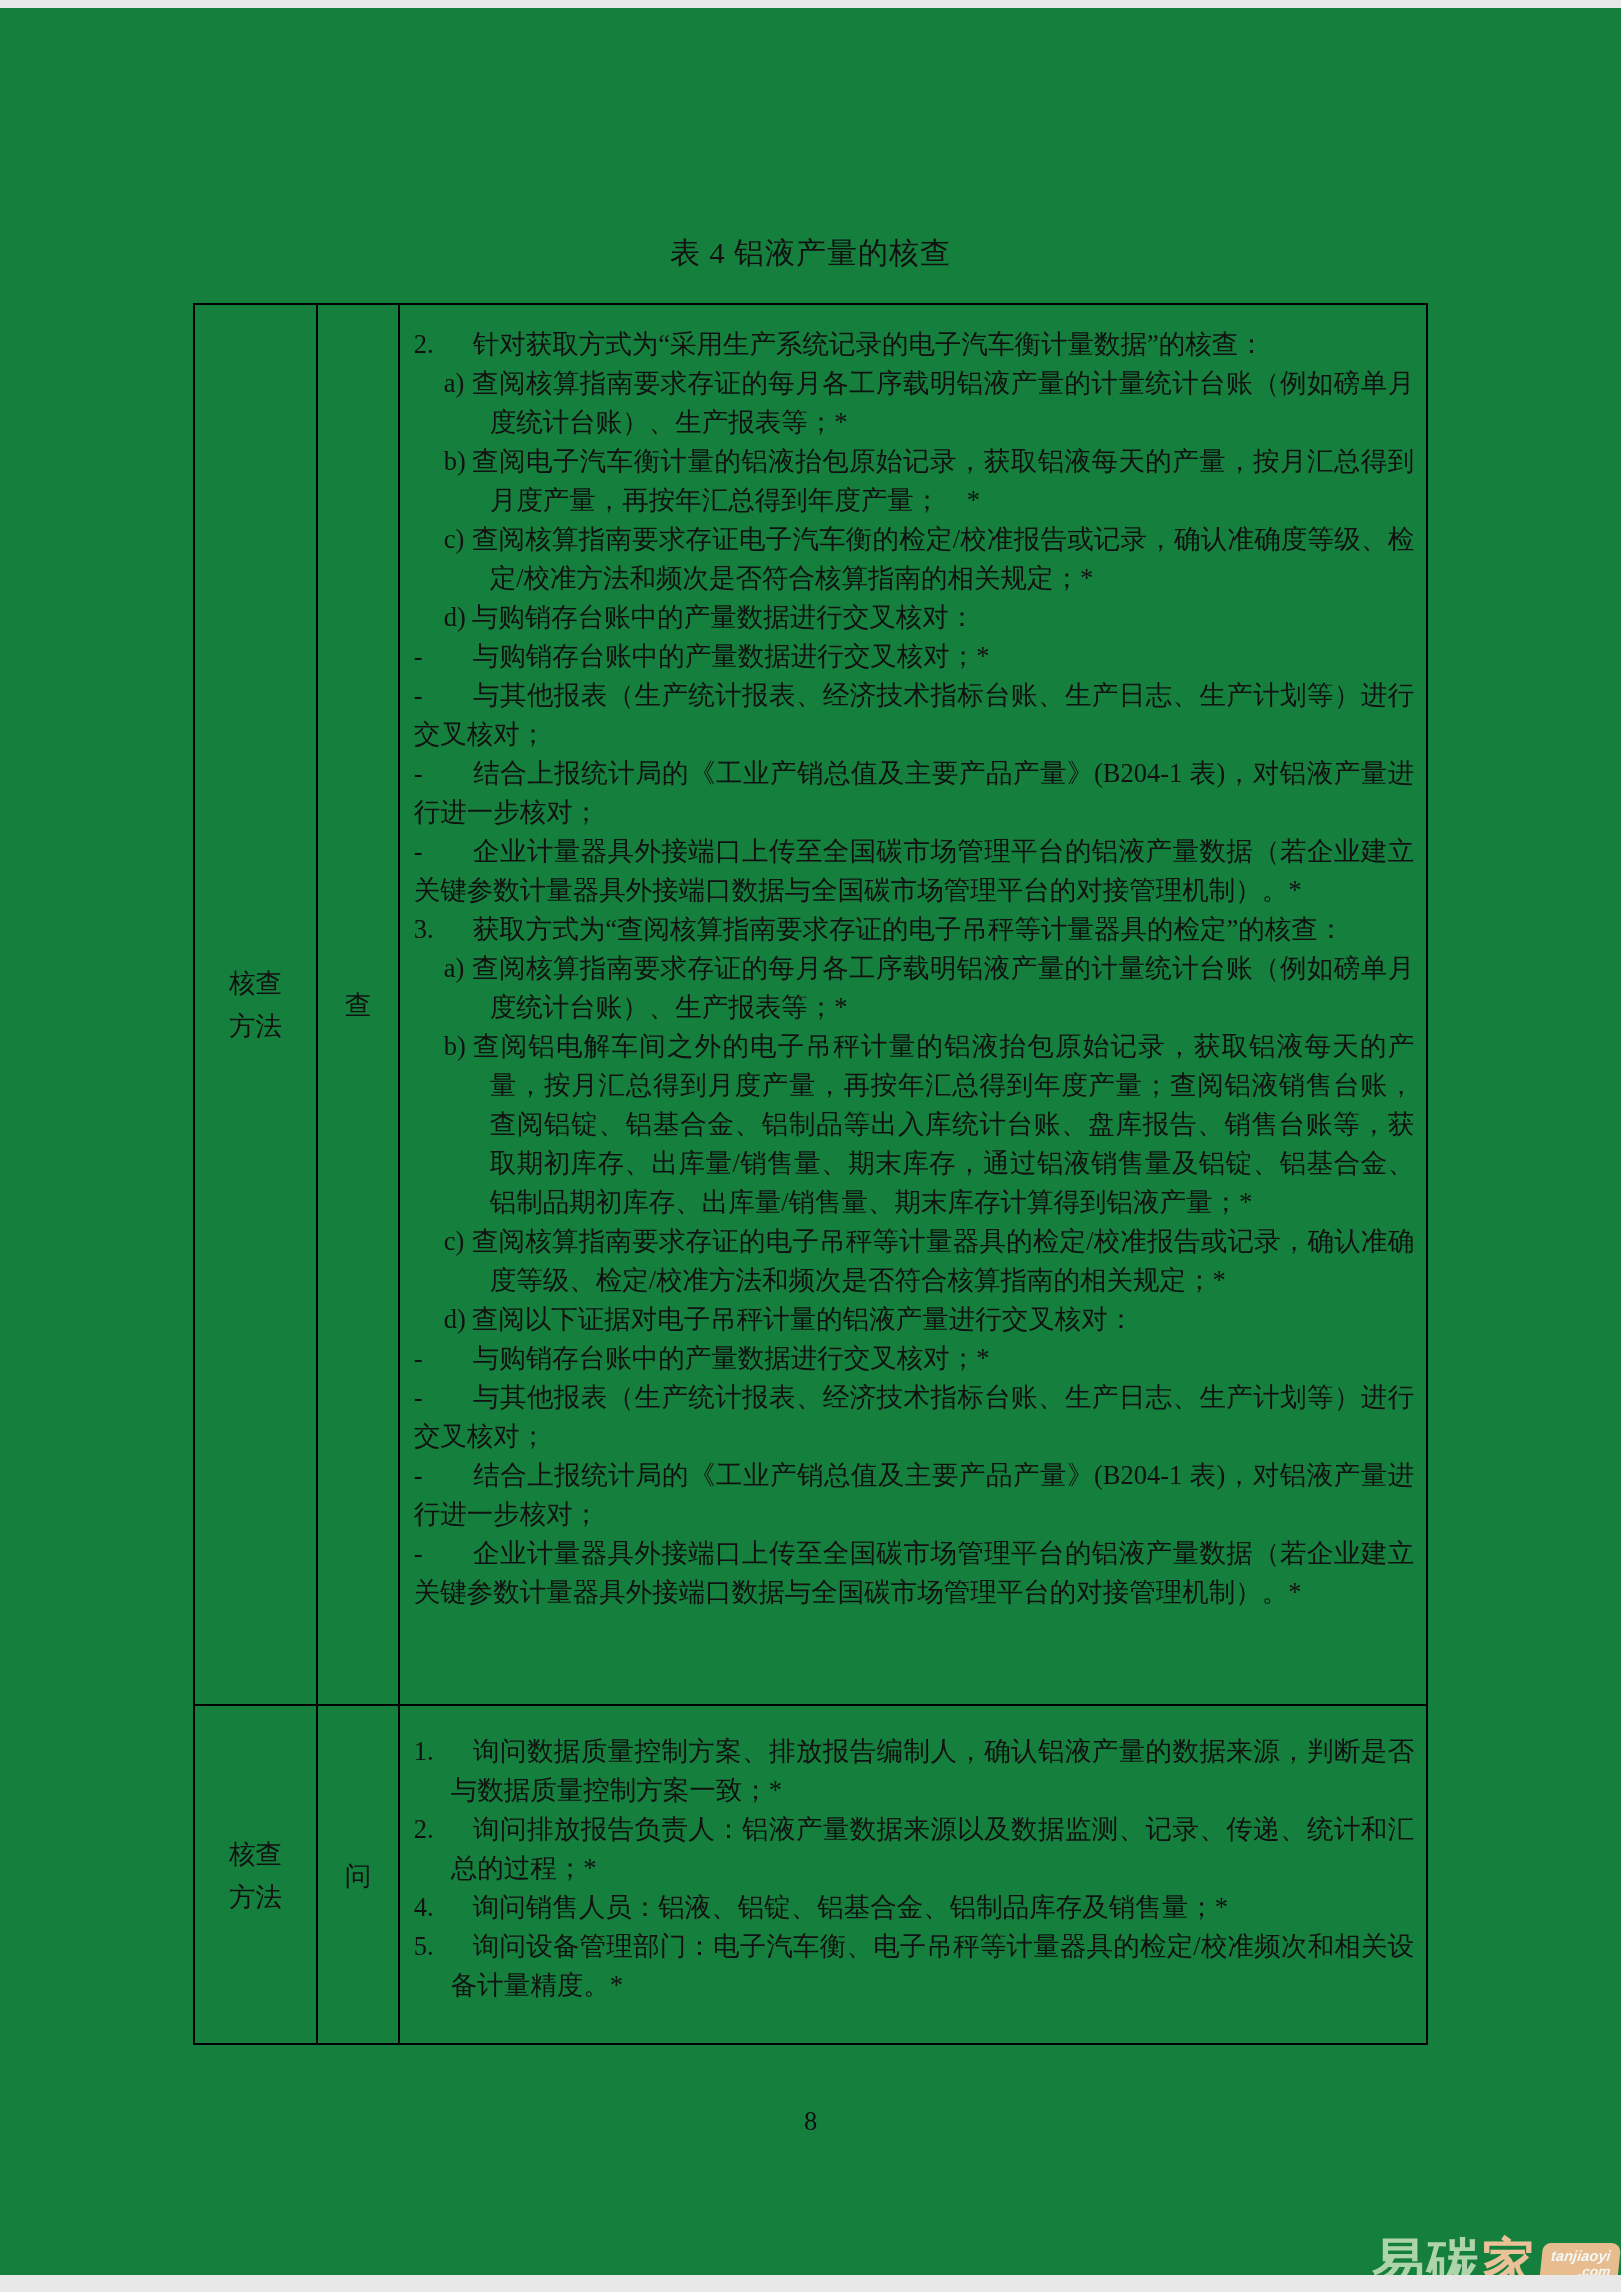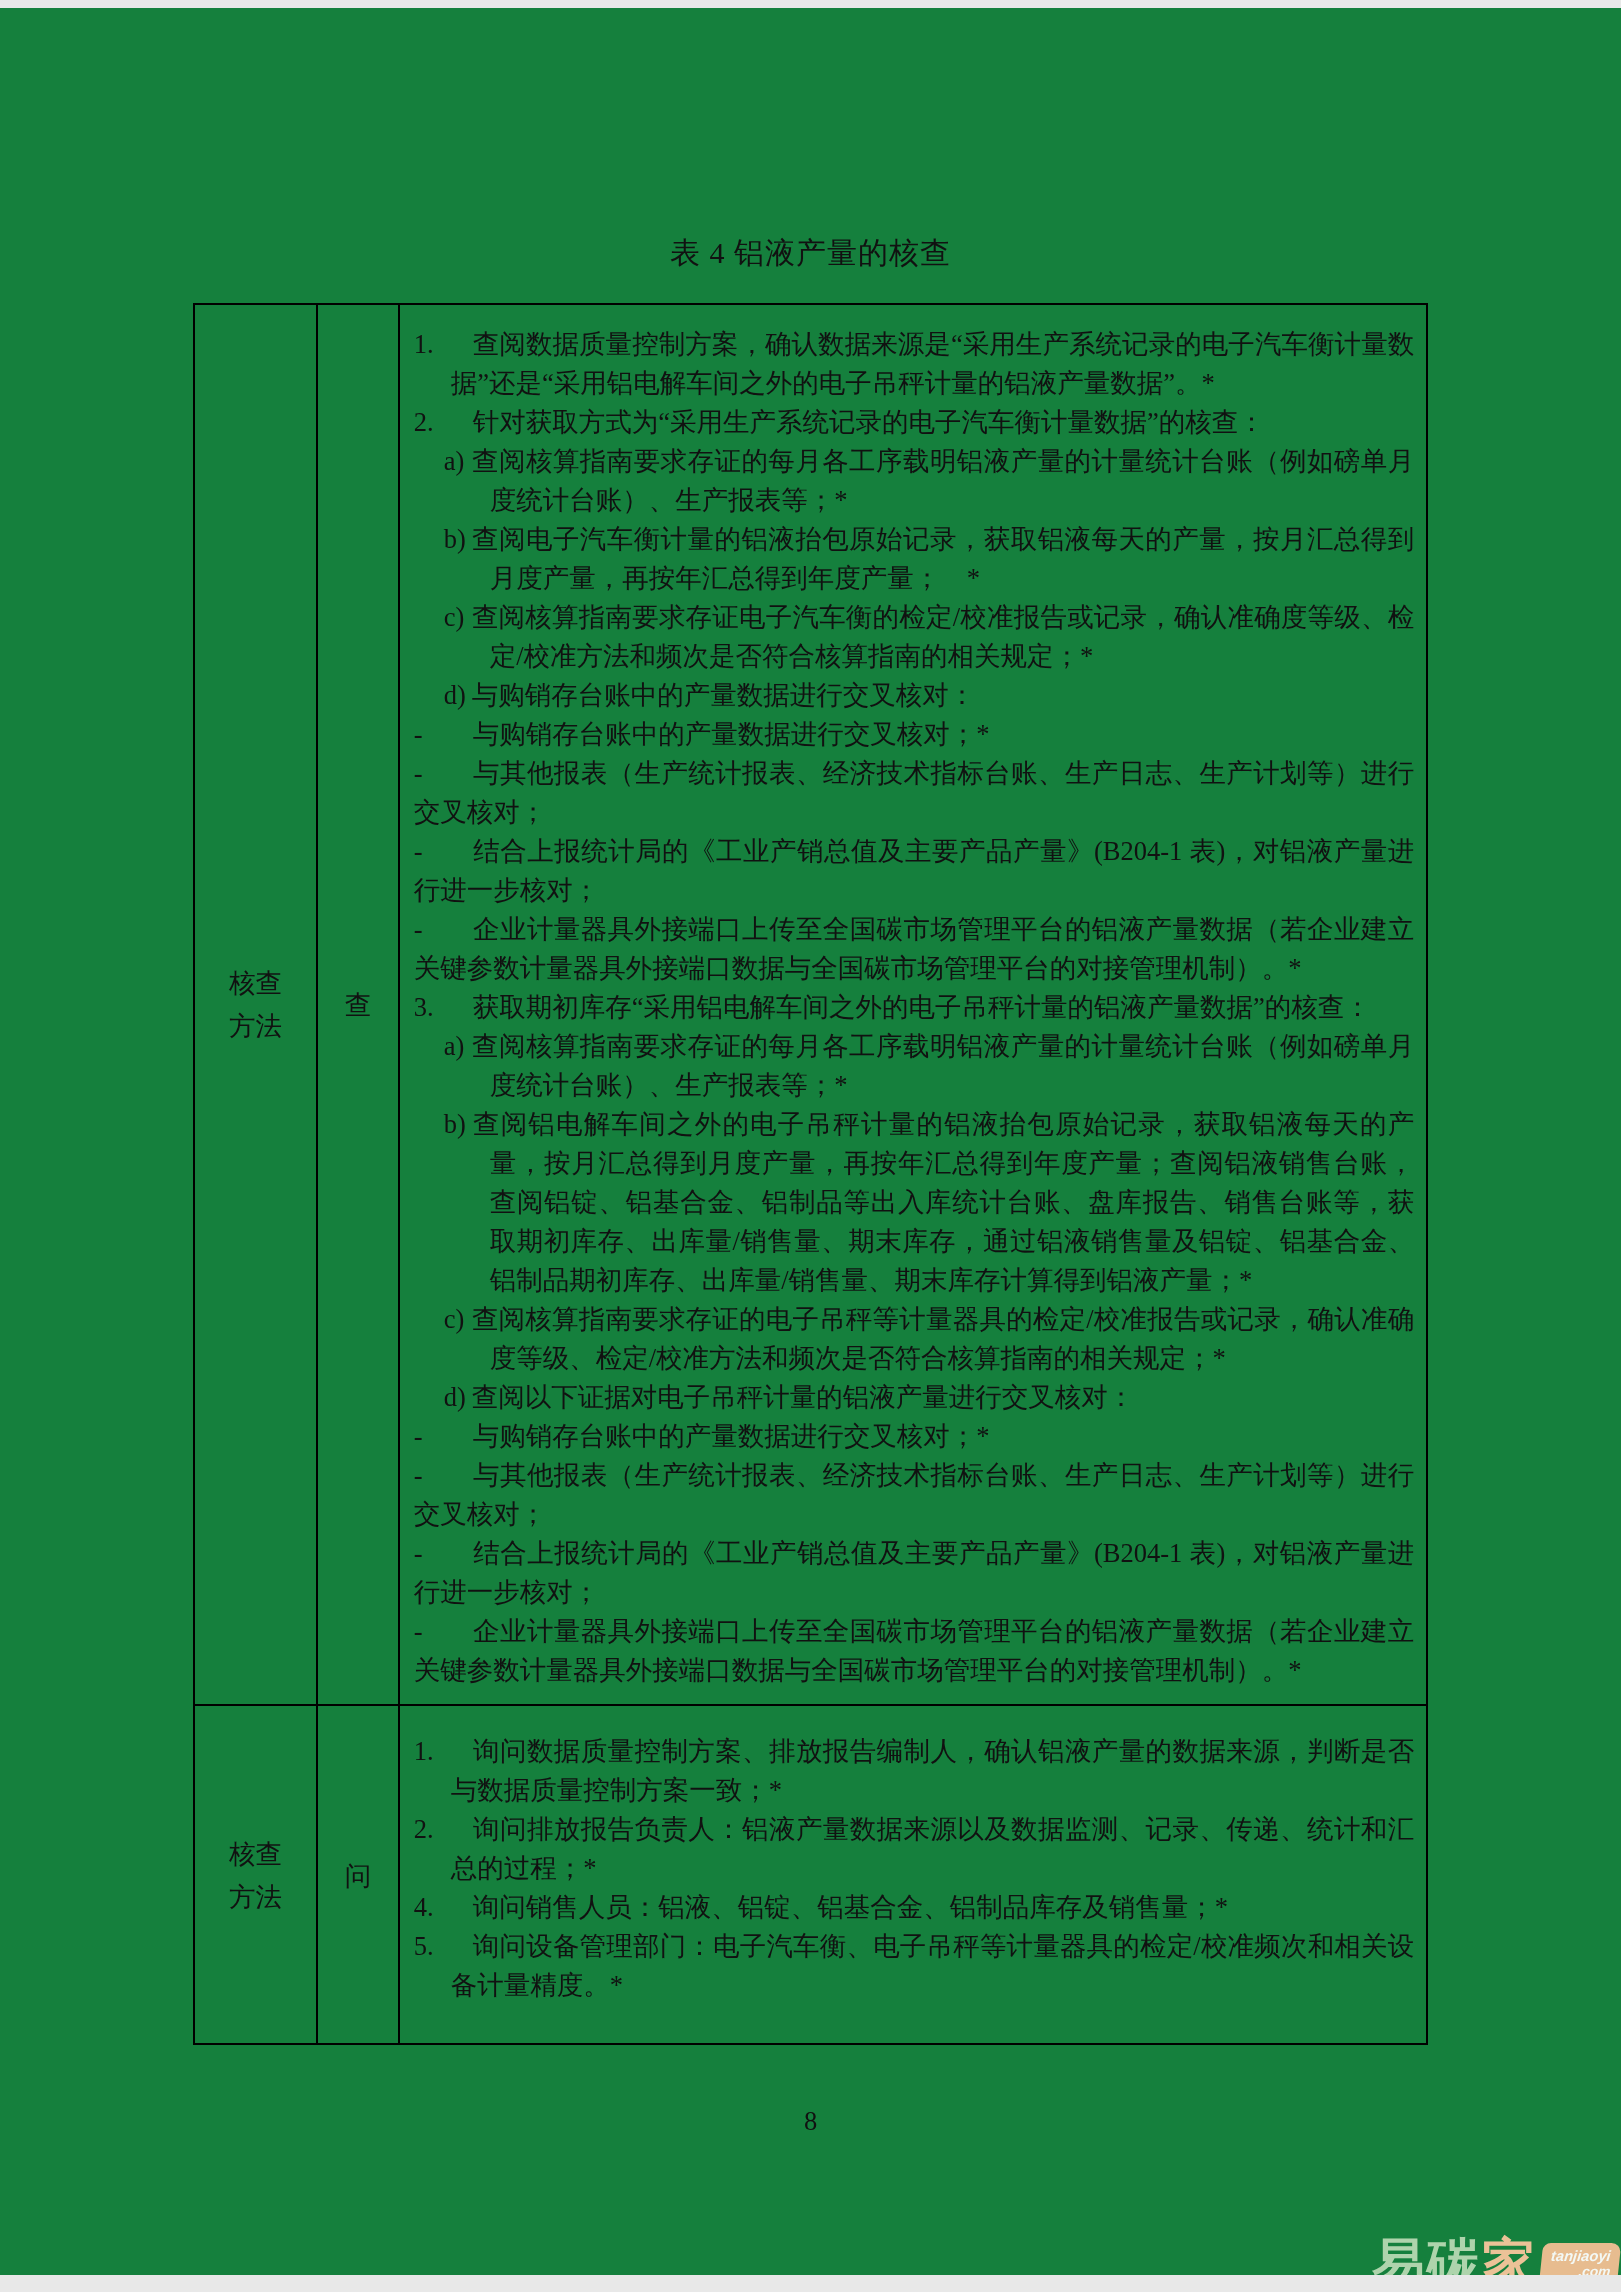--- a/index.html
+++ b/index.html
@@ -94,31 +94,30 @@
   <div class="vtable">
 
     <div class="trow trow-check">
       <div class="cell c-header">
         <div class="hdr-txt">核查方法</div>
       </div>
       <div class="cell c-method">
         <span>查</span>
       </div>
       <div class="cell c-content">
-          <p class="it it-num"><span class="lbl">1.</span><span class="txt">查阅数据质量控制方案，确认数据来源是“采用生产系统记录的电子汽车衡计量数据”还是“采用铝电解车间之外的电子吊秤计量的铝液产量数据”。*</span></p>
           <p class="it it-num"><span class="lbl">2.</span><span class="txt">针对获取方式为“采用生产系统记录的电子汽车衡计量数据”的核查：</span></p>
           <p class="it it-sub"><span class="lbl">a)</span><span class="txt">查阅核算指南要求存证的每月各工序载明铝液产量的计量统计台账（例如磅单月度统计台账）、生产报表等；*</span></p>
           <p class="it it-sub"><span class="lbl">b)</span><span class="txt">查阅电子汽车衡计量的铝液抬包原始记录，获取铝液每天的产量，按月汇总得到月度产量，再按年汇总得到年度产量；　*</span></p>
           <p class="it it-sub"><span class="lbl">c)</span><span class="txt">查阅核算指南要求存证电子汽车衡的检定/校准报告或记录，确认准确度等级、检定/校准方法和频次是否符合核算指南的相关规定；*</span></p>
           <p class="it it-sub"><span class="lbl">d)</span><span class="txt">与购销存台账中的产量数据进行交叉核对：</span></p>
           <p class="it it-dash"><span class="lbl">-</span><span class="txt">与购销存台账中的产量数据进行交叉核对；*</span></p>
           <p class="it it-dash"><span class="lbl">-</span><span class="txt">与其他报表（生产统计报表、经济技术指标台账、生产日志、生产计划等）进行交叉核对；</span></p>
           <p class="it it-dash"><span class="lbl">-</span><span class="txt">结合上报统计局的《工业产销总值及主要产品产量》(B204-1 表)，对铝液产量进行进一步核对；</span></p>
           <p class="it it-dash"><span class="lbl">-</span><span class="txt">企业计量器具外接端口上传至全国碳市场管理平台的铝液产量数据（若企业建立关键参数计量器具外接端口数据与全国碳市场管理平台的对接管理机制）。*</span></p>
-          <p class="it it-num"><span class="lbl">3.</span><span class="txt">获取期初库存“采用铝电解车间之外的电子吊秤计量的铝液产量数据”的核查：</span></p>
+          <p class="it it-num"><span class="lbl">3.</span><span class="txt">获取方式为“查阅核算指南要求存证的电子吊秤等计量器具的检定”的核查：</span></p>
           <p class="it it-sub"><span class="lbl">a)</span><span class="txt">查阅核算指南要求存证的每月各工序载明铝液产量的计量统计台账（例如磅单月度统计台账）、生产报表等；*</span></p>
           <p class="it it-sub"><span class="lbl">b)</span><span class="txt">查阅铝电解车间之外的电子吊秤计量的铝液抬包原始记录，获取铝液每天的产量，按月汇总得到月度产量，再按年汇总得到年度产量；查阅铝液销售台账，查阅铝锭、铝基合金、铝制品等出入库统计台账、盘库报告、销售台账等，获取期初库存、出库量/销售量、期末库存，通过铝液销售量及铝锭、铝基合金、铝制品期初库存、出库量/销售量、期末库存计算得到铝液产量；*</span></p>
           <p class="it it-sub"><span class="lbl">c)</span><span class="txt">查阅核算指南要求存证的电子吊秤等计量器具的检定/校准报告或记录，确认准确度等级、检定/校准方法和频次是否符合核算指南的相关规定；*</span></p>
           <p class="it it-sub"><span class="lbl">d)</span><span class="txt">查阅以下证据对电子吊秤计量的铝液产量进行交叉核对：</span></p>
           <p class="it it-dash"><span class="lbl">-</span><span class="txt">与购销存台账中的产量数据进行交叉核对；*</span></p>
           <p class="it it-dash"><span class="lbl">-</span><span class="txt">与其他报表（生产统计报表、经济技术指标台账、生产日志、生产计划等）进行交叉核对；</span></p>
           <p class="it it-dash"><span class="lbl">-</span><span class="txt">结合上报统计局的《工业产销总值及主要产品产量》(B204-1 表)，对铝液产量进行进一步核对；</span></p>
           <p class="it it-dash"><span class="lbl">-</span><span class="txt">企业计量器具外接端口上传至全国碳市场管理平台的铝液产量数据（若企业建立关键参数计量器具外接端口数据与全国碳市场管理平台的对接管理机制）。*</span></p>
         </div>
     </div>

